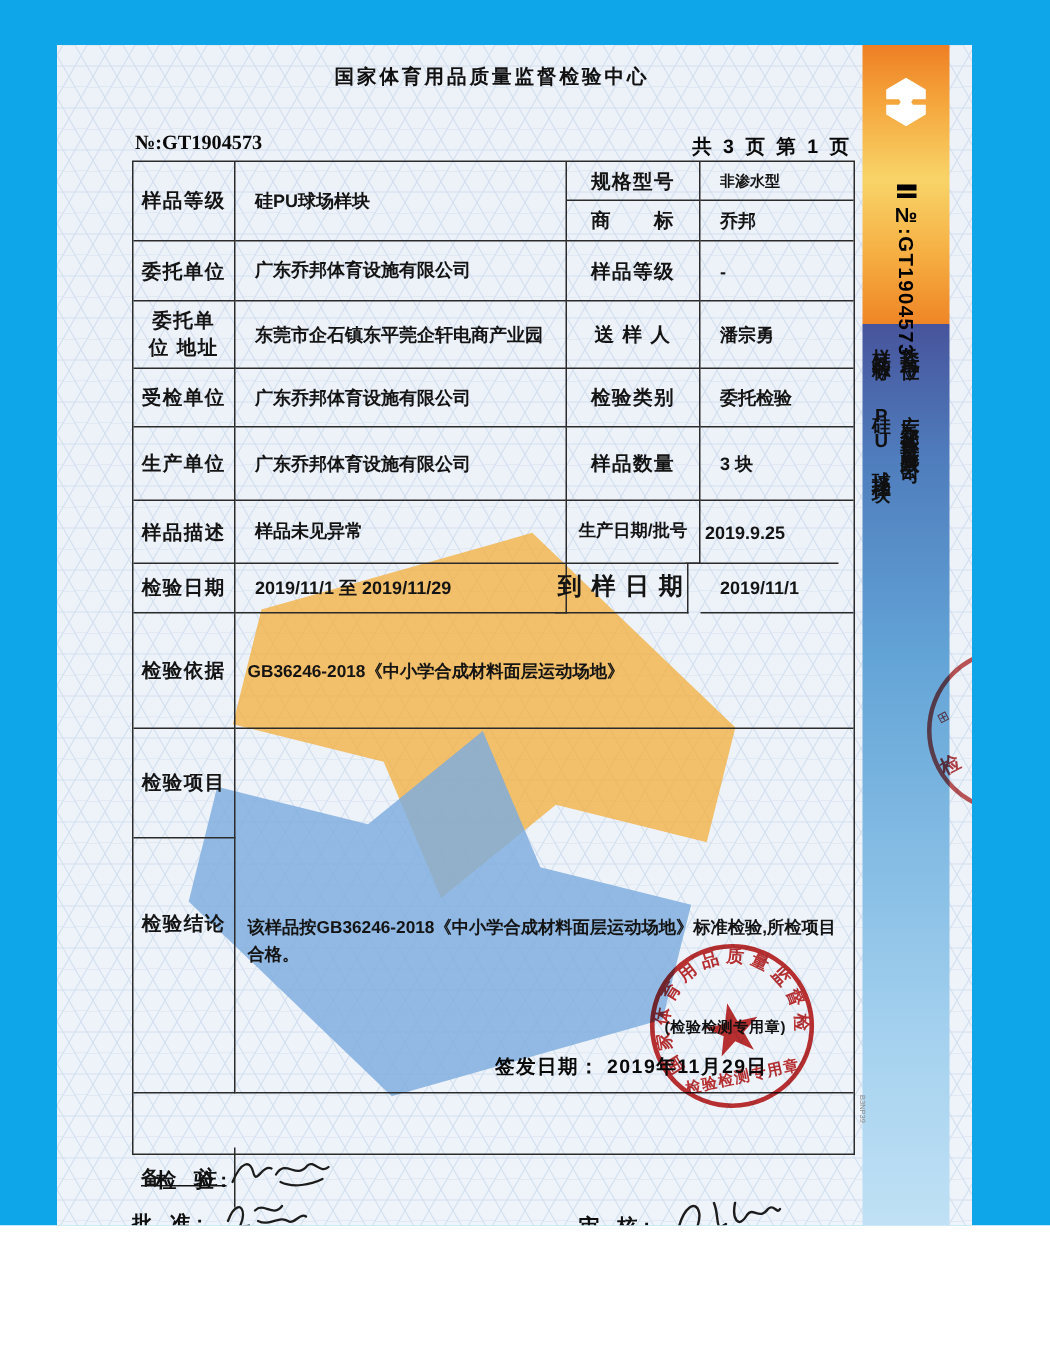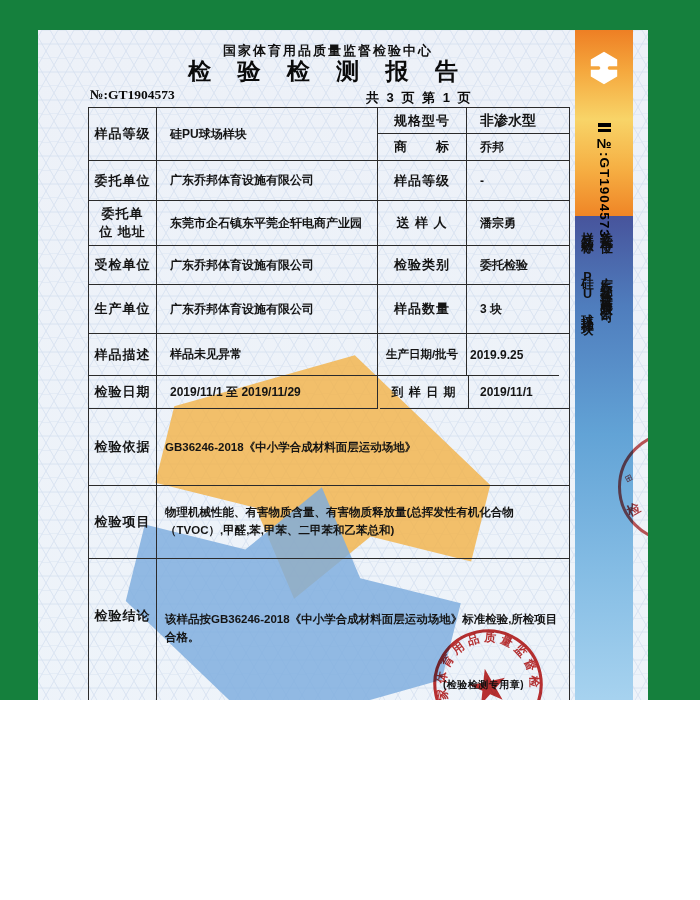--- a/index.html
+++ b/index.html
@@ -1,40 +1,40 @@
 <!DOCTYPE html>
 <html><head>
 <meta charset="utf-8">
 <style>
   html,body{margin:0;padding:0;background:#ffffff;}
-  #canvas{position:relative;width:700px;height:700px;background:#15803d;overflow:hidden;
+  #canvas{position:relative;width:700px;height:817px;background:#0ea5e9;overflow:hidden;
           font-family:"Liberation Sans",sans-serif;}
   #paper{position:absolute;left:38px;top:30px;width:610px;height:828px;
          background:linear-gradient(180deg,#edf1f8,#eef4fa);
          border-bottom:2px solid #8e8e8e;overflow:hidden;}
   .abs{position:absolute;}
   
   .org-line{left:50px;top:12px;width:480px;text-align:center;font-size:13px;font-weight:bold;
             letter-spacing:2px;color:#111;z-index:3;}
   .doc-title{left:50px;top:26px;width:480px;text-align:center;font-size:23px;font-weight:bold;
              letter-spacing:10px;color:#0a0a0a;z-index:3;}
   .report-no{left:52px;top:57px;font-size:13.5px;font-weight:bold;color:#0a0a0a;
              font-family:"Liberation Serif",serif;z-index:3;}
-  .page-info{left:328px;top:59px;width:202px;font-size:13px;font-weight:bold;
+  .page-info{left:328px;top:59px;width:202px;text-align:right;font-size:13px;font-weight:bold;
              letter-spacing:2px;color:#0a0a0a;z-index:3;}
   
   #tbl{left:50px;top:77px;width:480px;height:661px;border:1.6px solid #2b2b2b;z-index:3;}
   .cell{position:absolute;border-right:1px solid #2b2b2b;border-bottom:1px solid #2b2b2b;
         box-sizing:border-box;display:flex;align-items:center;color:#141414;}
   .nbr{border-right:none;}
   .nbb{border-bottom:none;}
   .lbl{justify-content:center;text-align:center;font-weight:bold;font-size:13px;
        letter-spacing:1px;line-height:1.35;}
   .val{padding-left:13px;font-weight:bold;font-size:12px;}
-  .vs{font-size:14px;}
+  .vs{font-size:10px;}
   .top-align{align-items:flex-start;}
   .wrap{line-height:1.55;padding-right:8px;}
   
   #watermark{left:48px;top:298px;width:444px;height:430px;z-index:1;transform:rotate(14deg);}
   
   #strip{left:537px;top:0;width:58px;height:828px;z-index:2;}
   #strip-orange{position:absolute;left:0;top:0;width:58px;height:186px;
       background:linear-gradient(180deg,#ee7f24 0%,#f5a83e 22%,#f8d468 48%,#f6b044 74%,#ef8526 100%);}
   #strip-blue{position:absolute;left:0;top:186px;width:58px;height:642px;
       background:linear-gradient(180deg,#47549c 0%,#4f7dbd 14%,#62a3d6 34%,#84bce4 55%,#a6d2ef 75%,#c9e6f7 100%);}
@@ -89,21 +89,20 @@
       </defs>
       <rect width="610" height="828" fill="url(#hexp)" opacity="0.65"></rect>
     </svg>
 
     <svg id="watermark" class="abs" viewBox="0 0 60 60" preserveAspectRatio="none">
       <path d="M8,27 L8,16 L30,3 L52,16 L52,27 L38,27 L30,38 L22,27 Z" fill="rgba(242,178,70,0.8)"></path>
       <path d="M52,33 L52,44 L30,57 L8,44 L8,33 L22,33 L30,22 L38,33 Z" fill="rgba(125,172,222,0.82)"></path>
     </svg>
 
     <div class="abs org-line">国家体育用品质量监督检验中心</div>
-    <div class="abs doc-title">检 验 检 测 报 告</div>
     <div class="abs report-no">№:GT1904573</div>
     <div class="abs page-info">共 3 页 第 1 页</div>
 
     <div id="tbl" class="abs">
       <div class="cell lbl" style="left:0;top:0;width:68px;height:53px;">样品等级</div>
       <div class="cell val" style="left:68px;top:0;width:221px;height:53px;">硅PU球场样块</div>
       <div class="cell lbl" style="left:289px;top:0;width:89px;height:26px;">规格型号</div>
       <div class="cell val vs nbr" style="left:378px;top:0;width:102px;height:26px;">非渗水型</div>
       <div class="cell lbl" style="left:289px;top:26px;width:89px;height:27px;">商　　标</div>
       <div class="cell val nbr" style="left:378px;top:26px;width:102px;height:27px;">乔邦</div>
@@ -128,28 +127,27 @@
       <div class="cell lbl" style="left:289px;top:177px;width:89px;height:49px;">样品数量</div>
       <div class="cell val nbr" style="left:378px;top:177px;width:102px;height:49px;">3 块</div>
 
       <div class="cell lbl" style="left:0;top:226px;width:68px;height:42px;">样品描述</div>
       <div class="cell val" style="left:68px;top:226px;width:221px;height:42px;">样品未见异常</div>
       <div class="cell lbl" style="left:289px;top:226px;width:89px;height:42px;font-size:11.5px;letter-spacing:0;">生产日期/批号</div>
       <div class="cell val nbr" style="left:368px;top:226px;width:102px;height:42px;">2019.9.25</div>
 
       <div class="cell lbl" style="left:0;top:268px;width:68px;height:33px;">检验日期</div>
       <div class="cell val" style="left:68px;top:268px;width:221px;height:33px;">2019/11/1 至 2019/11/29</div>
-      <div class="cell lbl" style="left:291px;top:268px;width:89px;height:33px;font-size:12px;">到 样 日 期</div>
+      <div class="cell lbl" style="left:281px;top:268px;width:89px;height:33px;font-size:16px;">到 样 日 期</div>
       <div class="cell val nbr" style="left:378px;top:268px;width:102px;height:33px;">2019/11/1</div>
 
       <div class="cell lbl" style="left:0;top:301px;width:68px;height:77px;">检验依据</div>
       <div class="cell val nbr" style="left:68px;top:301px;width:412px;height:77px;font-size:11.5px;padding-left:8px;">GB36246-2018《中小学合成材料面层运动场地》</div>
 
       <div class="cell lbl" style="left:0;top:378px;width:68px;height:73px;">检验项目</div>
-      <div class="cell val nbr wrap" style="left:68px;top:378px;width:412px;height:73px;font-size:11.5px;padding-left:8px;">物理机械性能、有害物质含量、有害物质释放量(总挥发性有机化合物（TVOC）,甲醛,苯,甲苯、二甲苯和乙苯总和)</div>
 
       <div class="cell lbl top-align" style="left:0;top:451px;width:68px;height:170px;padding-top:48px;">检验结论</div>
       <div class="cell val nbr top-align wrap" style="left:68px;top:451px;width:412px;height:170px;font-size:11.5px;padding-left:8px;padding-top:52px;">该样品按GB36246-2018《中小学合成材料面层运动场地》标准检验,所检项目合格。</div>
 
       <div class="cell lbl nbb" style="left:0;top:657px;width:68px;height:40px;letter-spacing:6px;text-decoration:underline;">备　注</div>
       <div class="cell val nbr nbb" style="left:68px;top:621px;width:412px;height:40px;"></div>
     </div>
 
     <div class="abs seal-note">(检验检测专用章)</div>
     <div class="abs issue-line">签发日期：  2019年11月29日</div>

